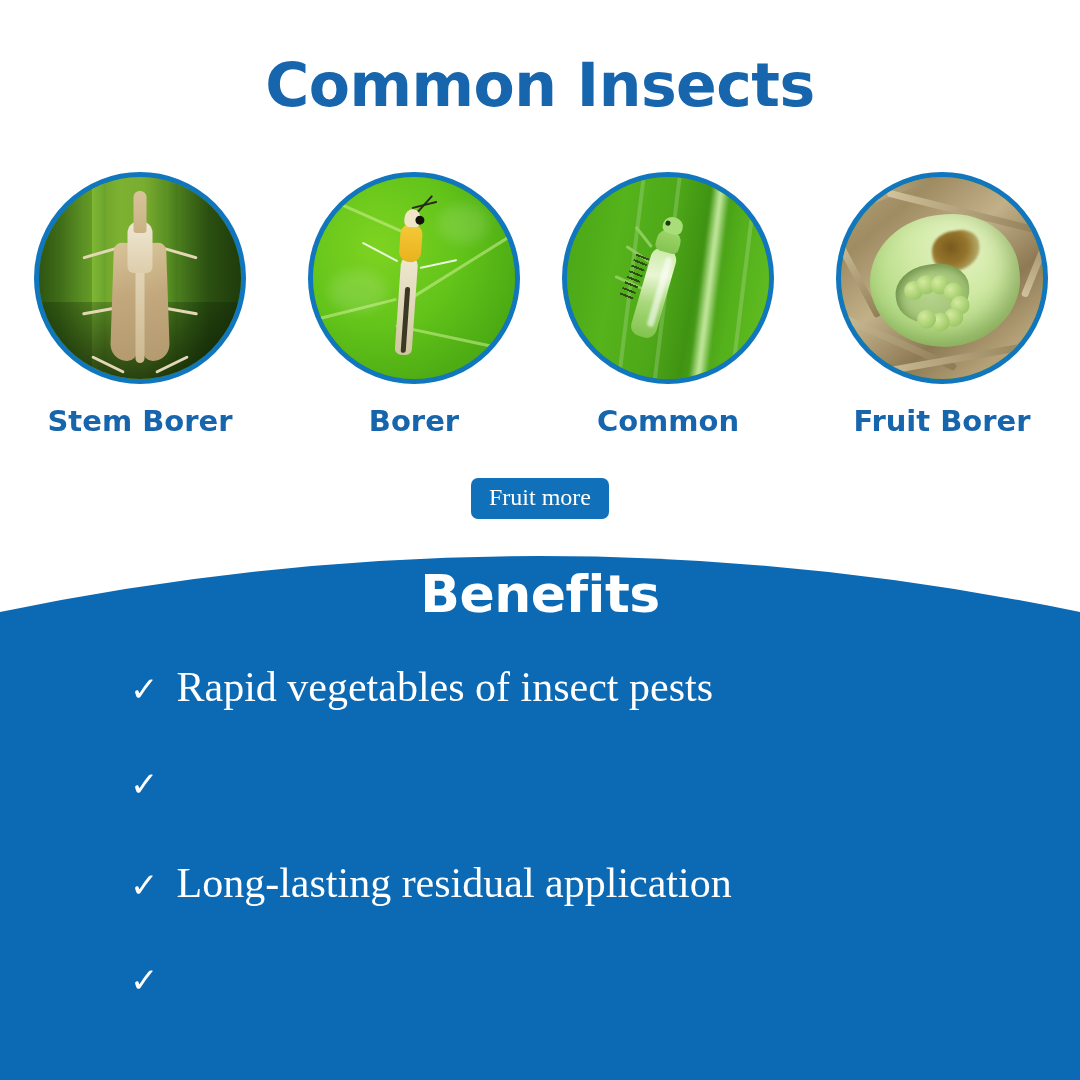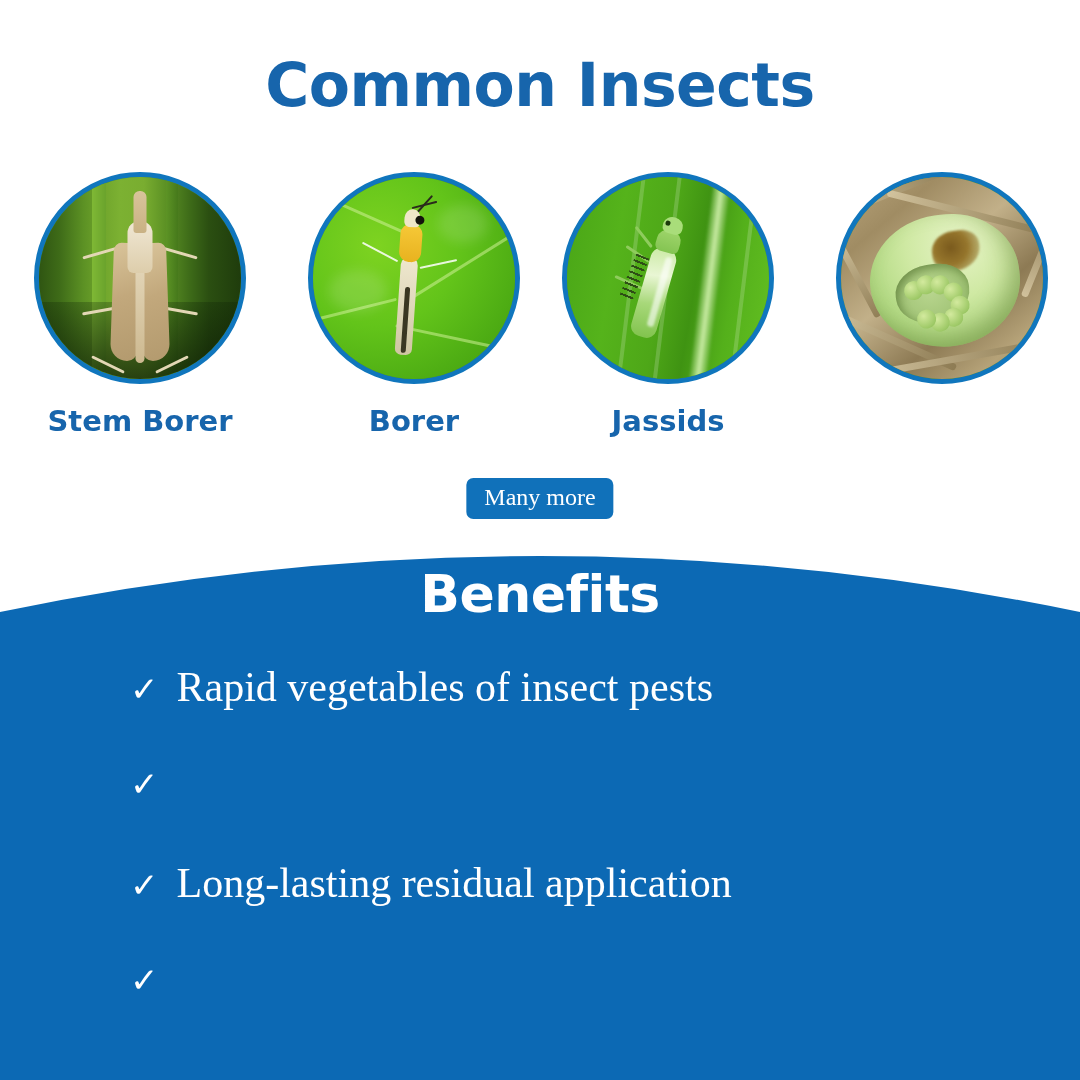--- a/index.html
+++ b/index.html
@@ -506,21 +506,21 @@
             <div class="spines"></div>
             <div class="j-wing"></div>
             <div class="j-gloss"></div>
             <div class="j-pronotum"></div>
             <div class="j-head">
               <div class="j-eye"></div>
             </div>
           </div>
         </div>
       </div>
-      <div class="insect-label">Jassids</div>
+      <div class="insect-label">Common</div>
     </div>
 
     <div class="insect-card c3">
       <div class="insect-photo">
         <div class="scene scene-fruitborer">
           <div class="straw s1"></div>
           <div class="straw s2"></div>
           <div class="straw s5"></div>
           <div class="straw s6"></div>
           <div class="fruit">
@@ -534,25 +534,26 @@
               <div class="seg g5"></div>
               <div class="seg g6"></div>
               <div class="seg g7"></div>
               <div class="seg g8"></div>
             </div>
           </div>
           <div class="straw s3"></div>
           <div class="straw s4"></div>
         </div>
       </div>
+      <div class="insect-label">Fruit Borer</div>
     </div>
 
   </div>
 
-  <div class="many-more">Many more</div>
+  <div class="many-more">Fruit more</div>
 
   <div class="benefits-panel">
     <svg width="1080" height="1080" viewBox="0 0 1080 1080" xmlns="http://www.w3.org/2000/svg">
       <path d="M 0 612 Q 540 500 1080 612 L 1080 1080 L 0 1080 Z" fill="#0C69B4"></path>
     </svg>
   </div>
 
   <div class="benefits-content">
     <div class="benefits-title">Benefits</div>
     <ul class="benefits-list">

